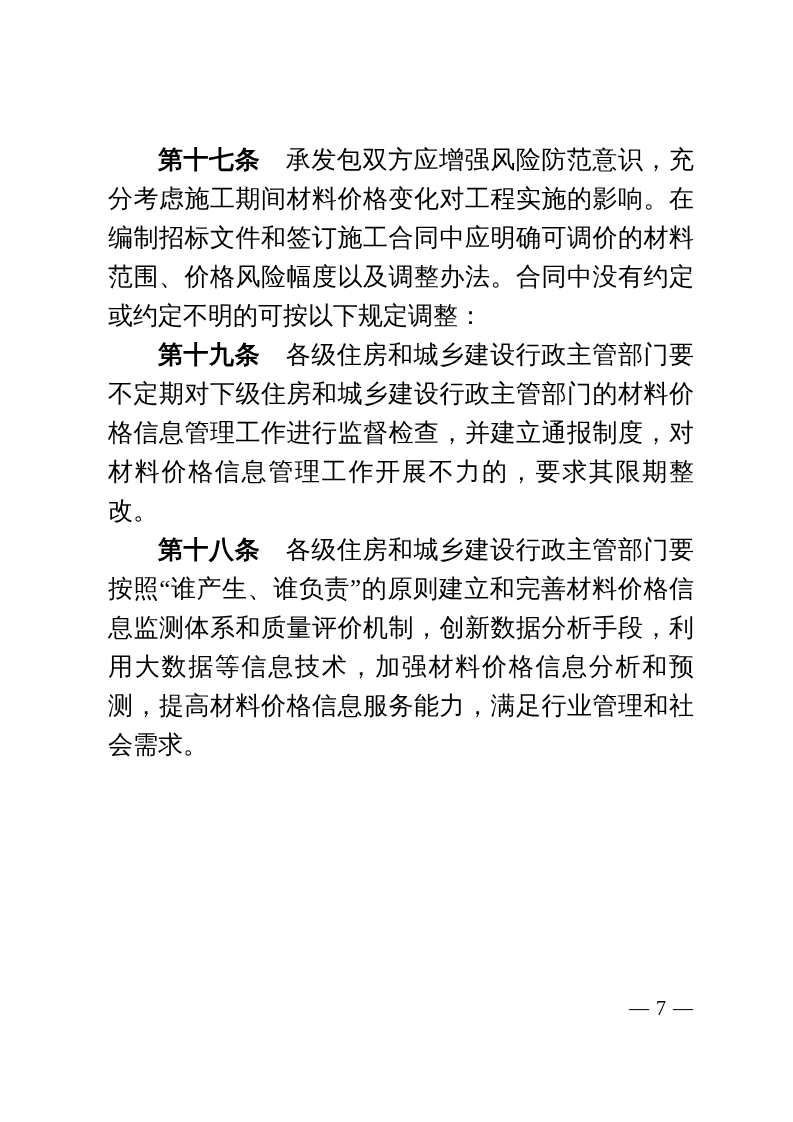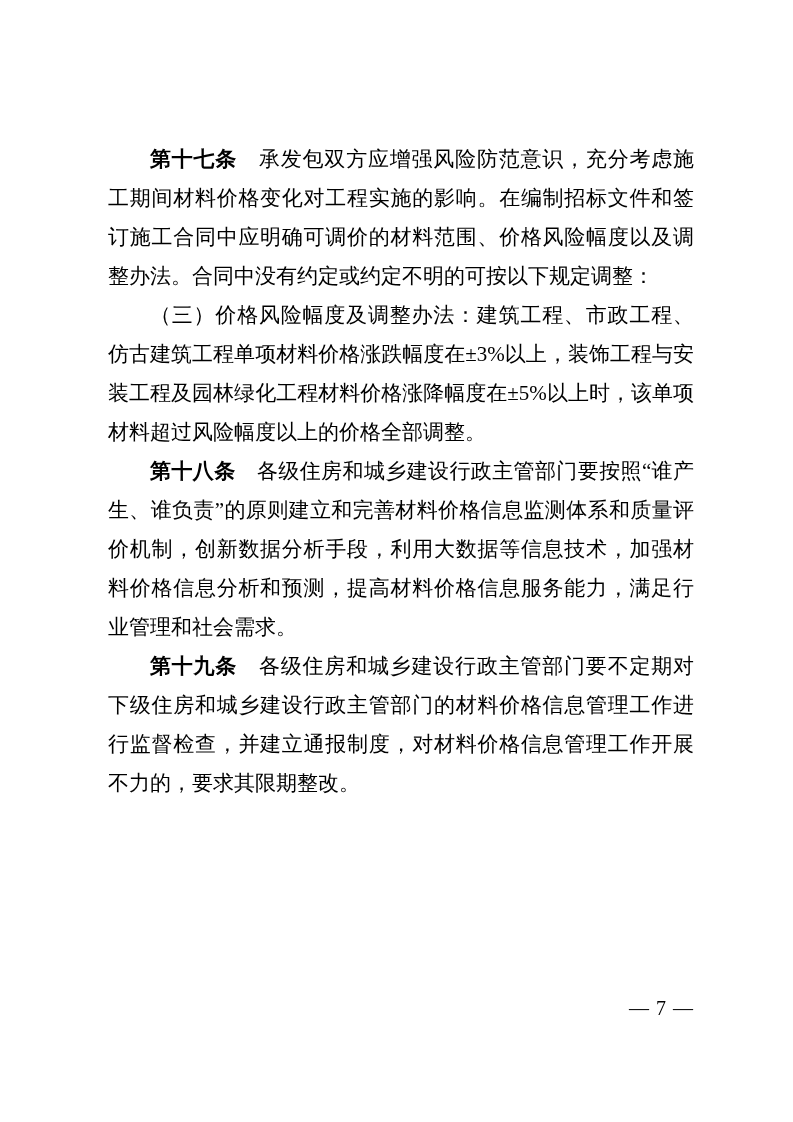--- a/index.html
+++ b/index.html
@@ -14,21 +14,21 @@
       background: #ffffff;
       overflow: hidden;
       font-family: "Liberation Serif", "DejaVu Serif", serif;
       color: #000000;
     }
     .content {
       position: absolute;
       left: 108px;
       top: 140px;
       width: 586px;
-      font-size: 21px;
+      font-size: 25px;
       line-height: 39px;
       text-align: justify;
     }
     p.para {
       margin: 0;
       padding: 0;
       text-indent: 2em;
       word-break: break-all;
     }
     .lead {
@@ -53,23 +53,22 @@
 </head>
 <body>
 
 <div class="page">
   <div class="content">
 
     <p class="para"><span class="lead">第十七条</span><span>承发包双方应增强风险防范意识，充分考虑施工期间材料价格变化对工程实施的影响。在编制招标文件和签订施工合同中应明确可调价的材料范围、价格风险幅度以及调整办法。合同中没有约定或约定不明的可按以下规定调整：</span></p>
 
 
 
-    <p class="para"><span class="lead"></span><span>（三）价格风险幅度及调整办法：建筑工程、市政工程、仿古建筑工程单项材料价格涨跌幅度在±3%以上，装饰工程与安装工程及园林绿化工程材料价格涨降幅度在±5%以上时，该单项材料超过风险幅度以上的价格全部调整。</span></p>
+
+    <p class="para"><span class="lead">第十九条</span><span>各级住房和城乡建设行政主管部门要不定期对下级住房和城乡建设行政主管部门的材料价格信息管理工作进行监督检查，并建立通报制度，对材料价格信息管理工作开展不力的，要求其限期整改。</span></p>
 
     <p class="para"><span class="lead">第十八条</span><span>各级住房和城乡建设行政主管部门要按照“谁产生、谁负责”的原则建立和完善材料价格信息监测体系和质量评价机制，创新数据分析手段，利用大数据等信息技术，加强材料价格信息分析和预测，提高材料价格信息服务能力，满足行业管理和社会需求。</span></p>
-
-    <p class="para"><span class="lead">第十九条</span><span>各级住房和城乡建设行政主管部门要不定期对下级住房和城乡建设行政主管部门的材料价格信息管理工作进行监督检查，并建立通报制度，对材料价格信息管理工作开展不力的，要求其限期整改。</span></p>
 
 
   </div>
 
   <div class="footer">— 7 —</div>
 </div>
 
 </body></html>

